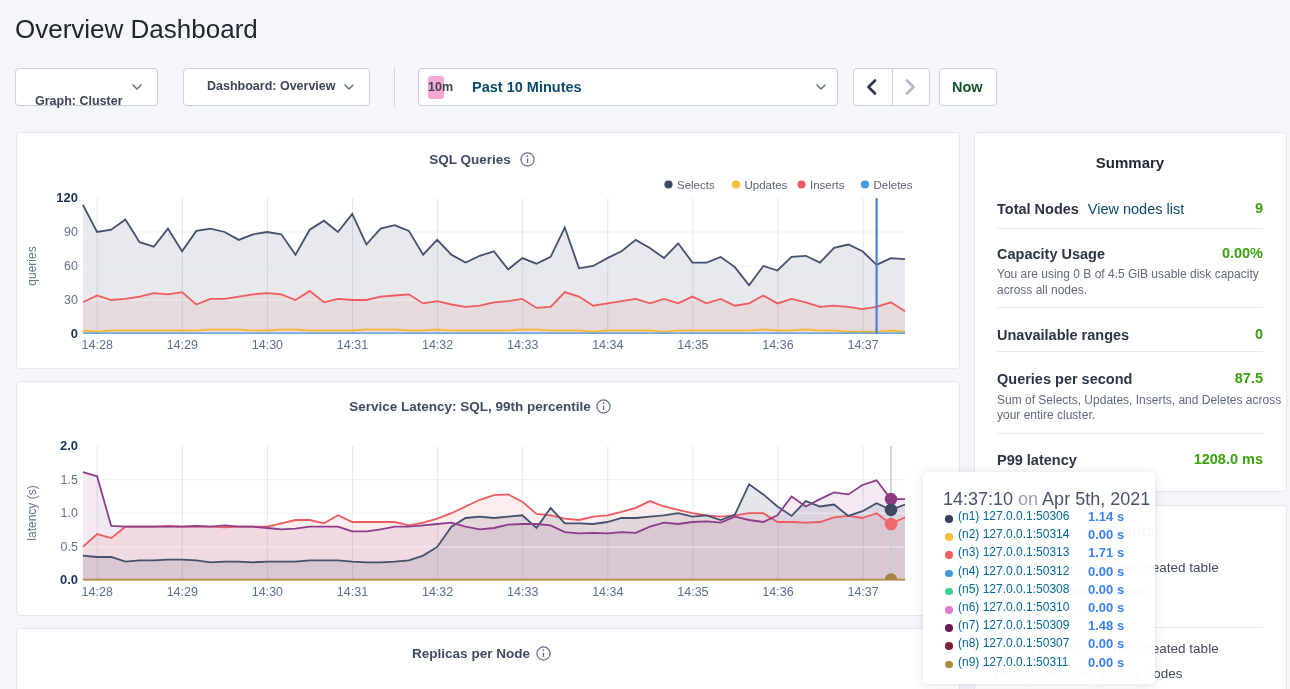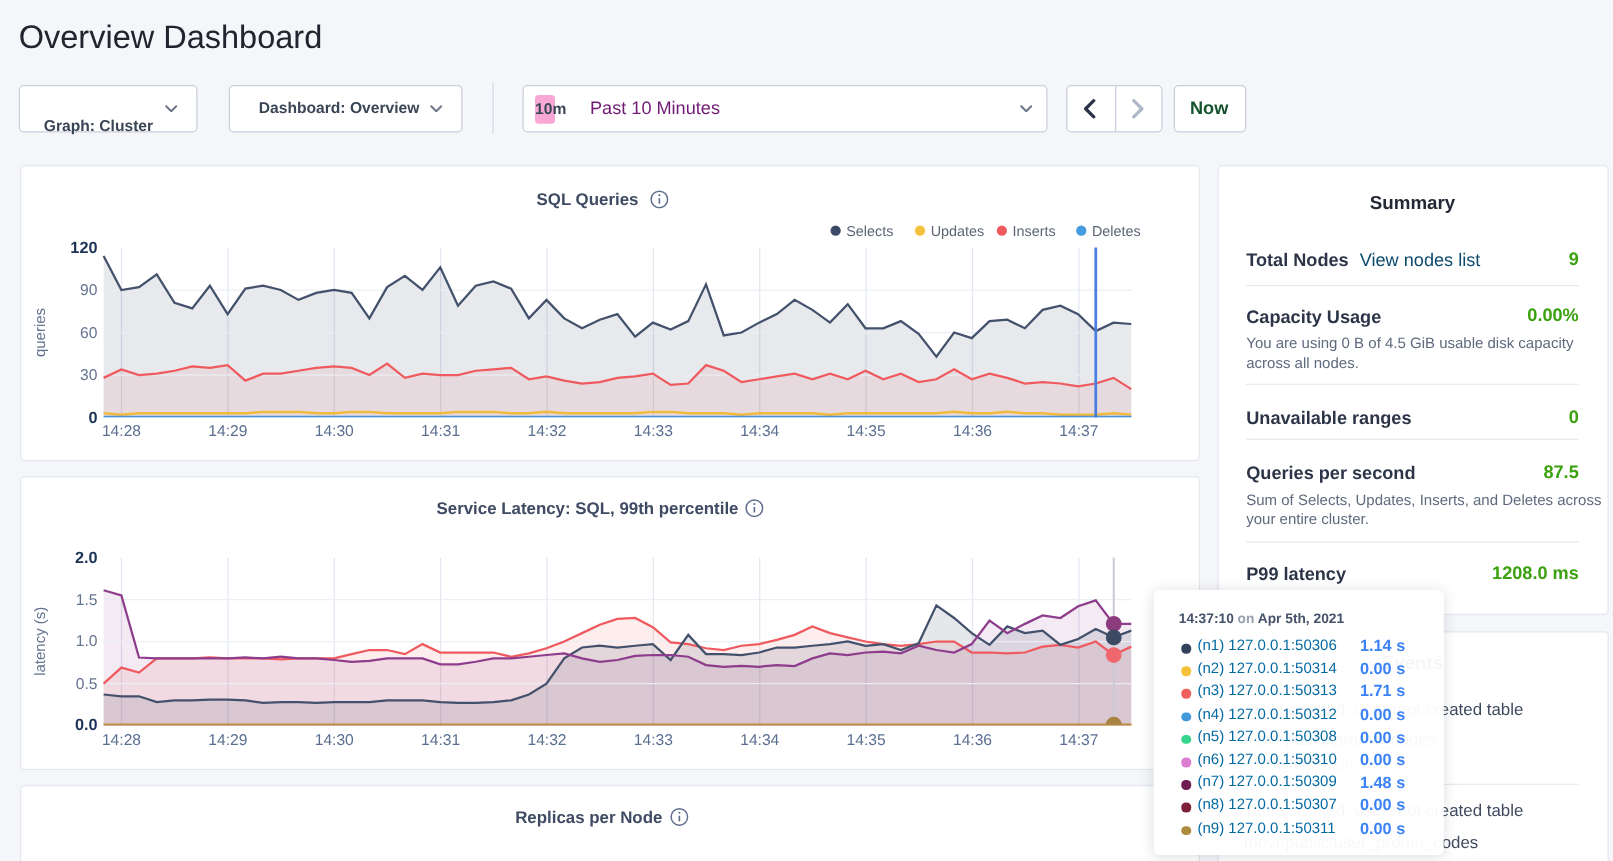--- a/index.html
+++ b/index.html
@@ -17,21 +17,21 @@
 .xlab { font-size:12.5px; fill:#5a6f91; text-anchor:middle; }
 .leg { font-size:11.5px; fill:#5c6575; }
 .srow { position:absolute; left:997px; width:266px; }
 .slabel { font-size:14.5px; font-weight:bold; color:#2c3547; }
 .sval { float:right; font-size:14.5px; font-weight:bold; color:#3ba10e; }
 .slink { font-size:14.5px; font-weight:normal; color:#0c4a6e; }
 .spara { position:absolute; left:997px; width:290px; font-size:12px; color:#5e6a7d; line-height:15.5px; }
 .sdiv { position:absolute; left:997px; width:266px; height:1px; background:#e7eaef; }
 .ev { position:absolute; font-size:13.5px; color:#3f4a5f; white-space:nowrap; }
 .tooltip { position:absolute; left:923px; top:471.5px; width:232px; height:212px; background:rgba(255,255,255,0.96); border-radius:5px; box-shadow:0 1px 10px rgba(60,70,90,0.18); z-index:5; }
-.thead { position:absolute; left:20px; top:17px; font-size:11px; color:#46536b;font-weight:bold; }
+.thead { position:absolute; left:20px; top:17px; font-size:18px; color:#46536b; }
 .thead .on { color:#97a0af; }
 .trow { position:absolute; left:20px; width:200px; height:16px; }
 .tdot { position:absolute; left:2px; top:4px; width:7.5px; height:7.5px; border-radius:50%; }
 .tlab { position:absolute; left:15px; top:-2px; font-size:12px; color:#0369a1; white-space:nowrap; }
 .tval { position:absolute; left:145px; top:-2px; font-size:13px; font-weight:bold; color:#3b82f6; white-space:nowrap; }
 </style></head><body>
 <h1>Overview Dashboard</h1>
 
 <div class="ctl" style="left:15px;width:143px"></div>
 <div class="abs ctltxt" style="left:35px;top:94px">Graph: Cluster</div>
@@ -40,21 +40,21 @@
   </svg>
 <div class="ctl" style="left:183px;width:187px"></div>
 <div class="abs ctltxt" style="left:207px;top:79px">Dashboard: Overview</div>
 <svg class="abs" style="left:344px;top:84px" width="10" height="6" viewBox="0 0 10 6">
     <polyline points="1,1 5,5 9,1" fill="none" stroke="#6b7689" stroke-width="1.6" stroke-linecap="round" stroke-linejoin="round"></polyline>
   </svg>
 <div class="vdiv"></div>
 <div class="ctl" style="left:418px;width:420px">
     <div class="badge">10m</div>
   </div>
-<div class="abs" style="left:472px;top:78.5px;font-size:14.5px;font-weight:normal;color:#701a75">Past 10 Minutes</div>
+<div class="abs" style="left:472px;top:78.5px;font-size:14.5px;font-weight:bold;color:#0c4a6e">Past 10 Minutes</div>
 <svg class="abs" style="left:816px;top:84px" width="10" height="6" viewBox="0 0 10 6">
     <polyline points="1,1 5,5 9,1" fill="none" stroke="#6b7689" stroke-width="1.6" stroke-linecap="round" stroke-linejoin="round"></polyline>
   </svg>
 <div class="ctl" style="left:853px;width:77px"></div>
 <div class="abs" style="left:891.5px;top:68.5px;width:1px;height:36px;background:#c9cedb"></div>
 <svg class="abs" style="left:866px;top:79px" width="11" height="16" viewBox="0 0 11 16">
     <polyline points="9,1.5 2.5,8 9,14.5" fill="none" stroke="#2b3547" stroke-width="2.6" stroke-linecap="round" stroke-linejoin="round"></polyline>
   </svg>
 <svg class="abs" style="left:905px;top:79px" width="11" height="16" viewBox="0 0 11 16">
     <polyline points="2,1.5 8.5,8 2,14.5" fill="none" stroke="#b0b7c6" stroke-width="2.6" stroke-linecap="round" stroke-linejoin="round"></polyline>

